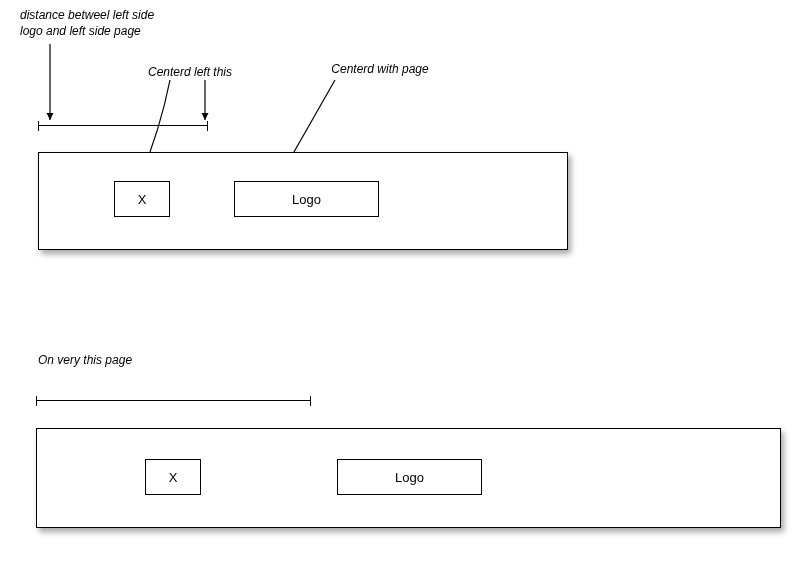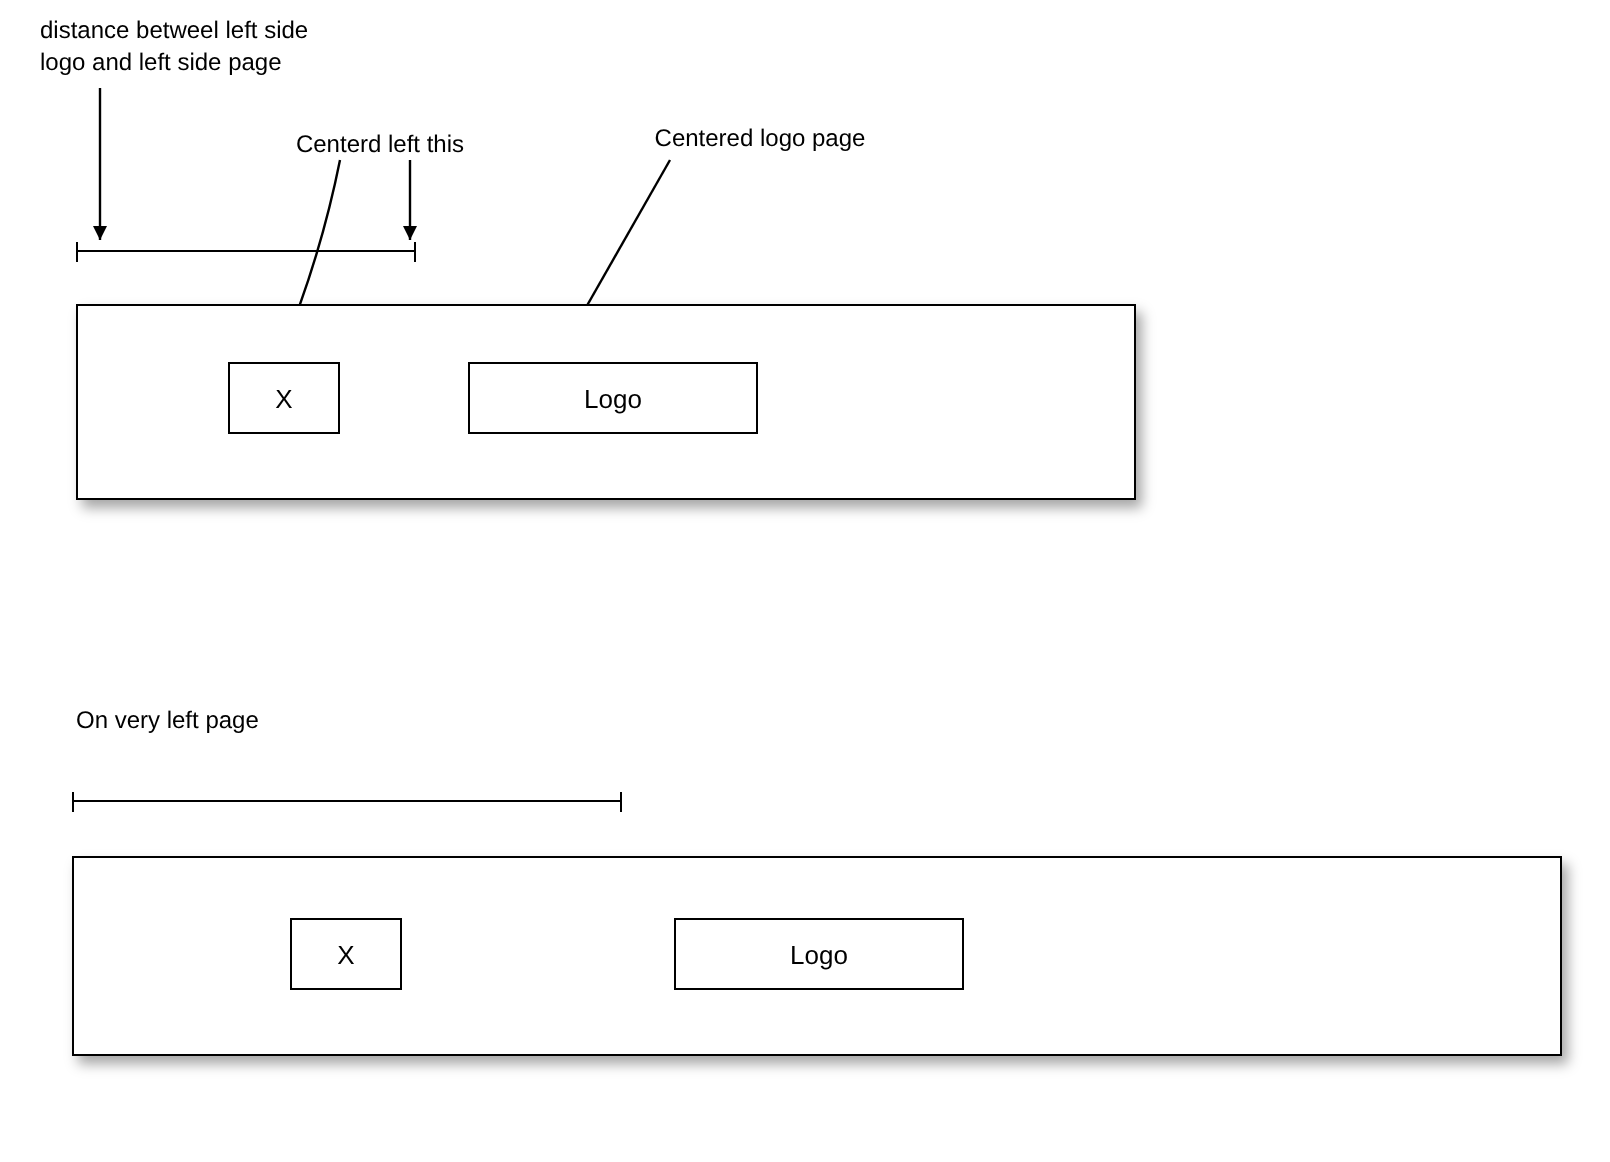--- a/index.html
+++ b/index.html
@@ -9,20 +9,21 @@
       background: #fff;
       width: 805px;
       height: 581px;
       position: relative;
     }
     .annot {
       position: absolute;
       text-align: center;
       line-height: 1.3;
       color: #000;
+      font-style: italic;
     }
     .dim-line {
       position: absolute;
       height: 4px;
       border-top: 1px solid #000;
     }
     .dim-line::before, .dim-line::after {
       content: '';
       position: absolute;
       width: 1px;
@@ -73,21 +74,21 @@
 
 <div class="annot" style="left:135px; top:65px; width:110px;">
   <span>Centerd left this</span>
 </div>
 
 <svg class="arrow" style="left:0; top:0;" width="805" height="581">
   <line x1="205" y1="80" x2="205" y2="120" stroke="#000" stroke-width="1.2" marker-end="url(#ah)"></line>
 </svg>
 
 <div class="annot" style="left:310px; top:62px; width:140px;">
-  <span>Centered  logo page</span>
+  <span>Centerd  with page</span>
 </div>
 
 <svg class="arrow" style="left:0; top:0;" width="805" height="581">
   <line x1="335" y1="80" x2="278" y2="180" stroke="#000" stroke-width="1.2" marker-end="url(#ah)"></line>
 </svg>
 
 <svg class="arrow" style="left:0; top:0;" width="805" height="581">
   <path d="M170,80 Q160,130 140,178" stroke="#000" stroke-width="1.2" fill="none" marker-end="url(#ah)"></path>
 </svg>
 
@@ -96,21 +97,21 @@
 <div class="page-box" style="left:38px; top:152px; width:530px; height:98px;">
   <div class="inner-box" style="left:75px; top:28px; width:56px; height:36px;">
     <span>X</span>
   </div>
   <div class="inner-box" style="left:195px; top:28px; width:145px; height:36px;">
     <span>Logo</span>
   </div>
 </div>
 
 <div class="annot" style="left:38px; top:353px; text-align:left;">
-  <span>On very left  page</span>
+  <span>On very this  page</span>
 </div>
 
 <div class="dim-line" style="left:36px; top:400px; width:275px;"></div>
 
 <div class="page-box" style="left:36px; top:428px; width:745px; height:100px;">
   <div class="inner-box" style="left:108px; top:30px; width:56px; height:36px;">
     <span>X</span>
   </div>
   <div class="inner-box" style="left:300px; top:30px; width:145px; height:36px;">
     <span>Logo</span>

